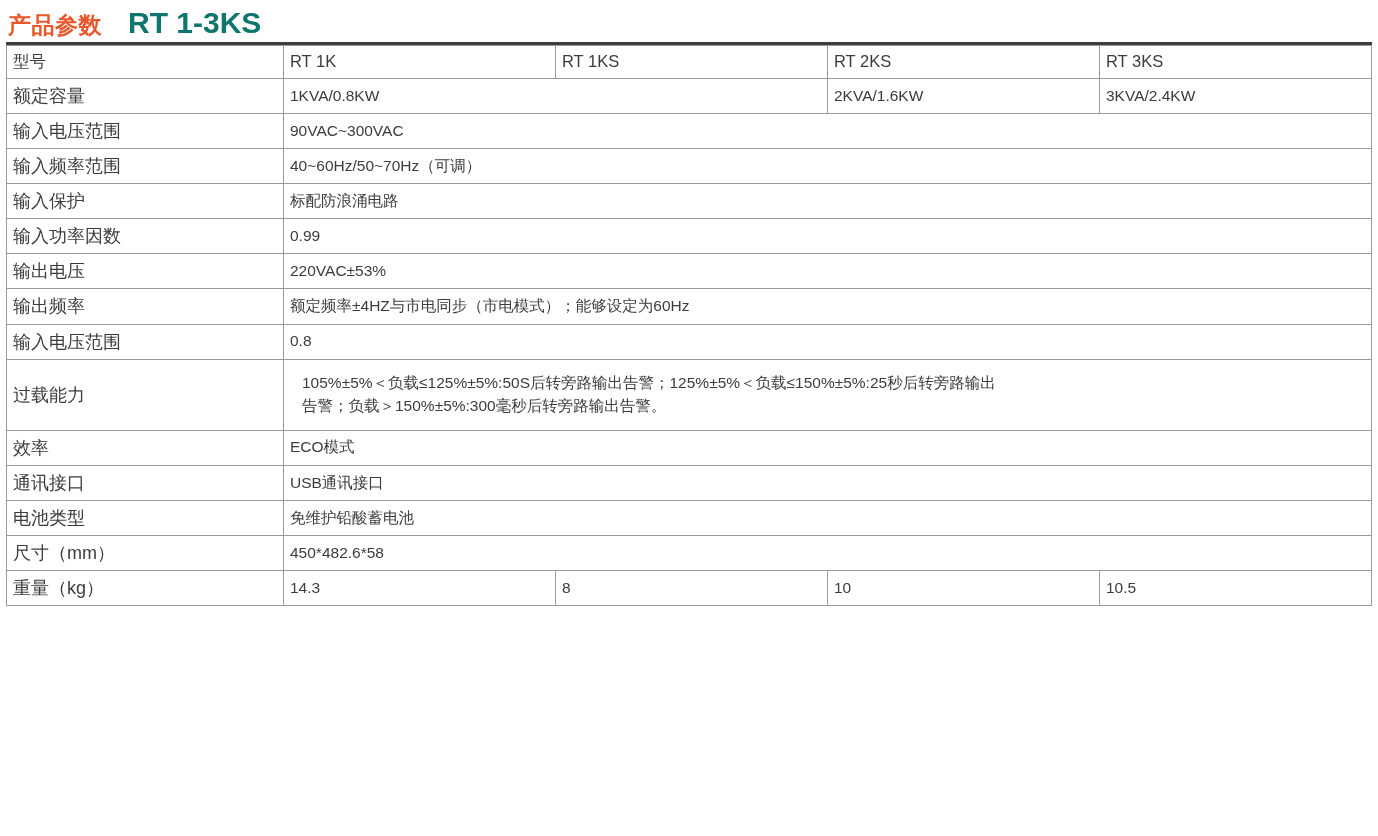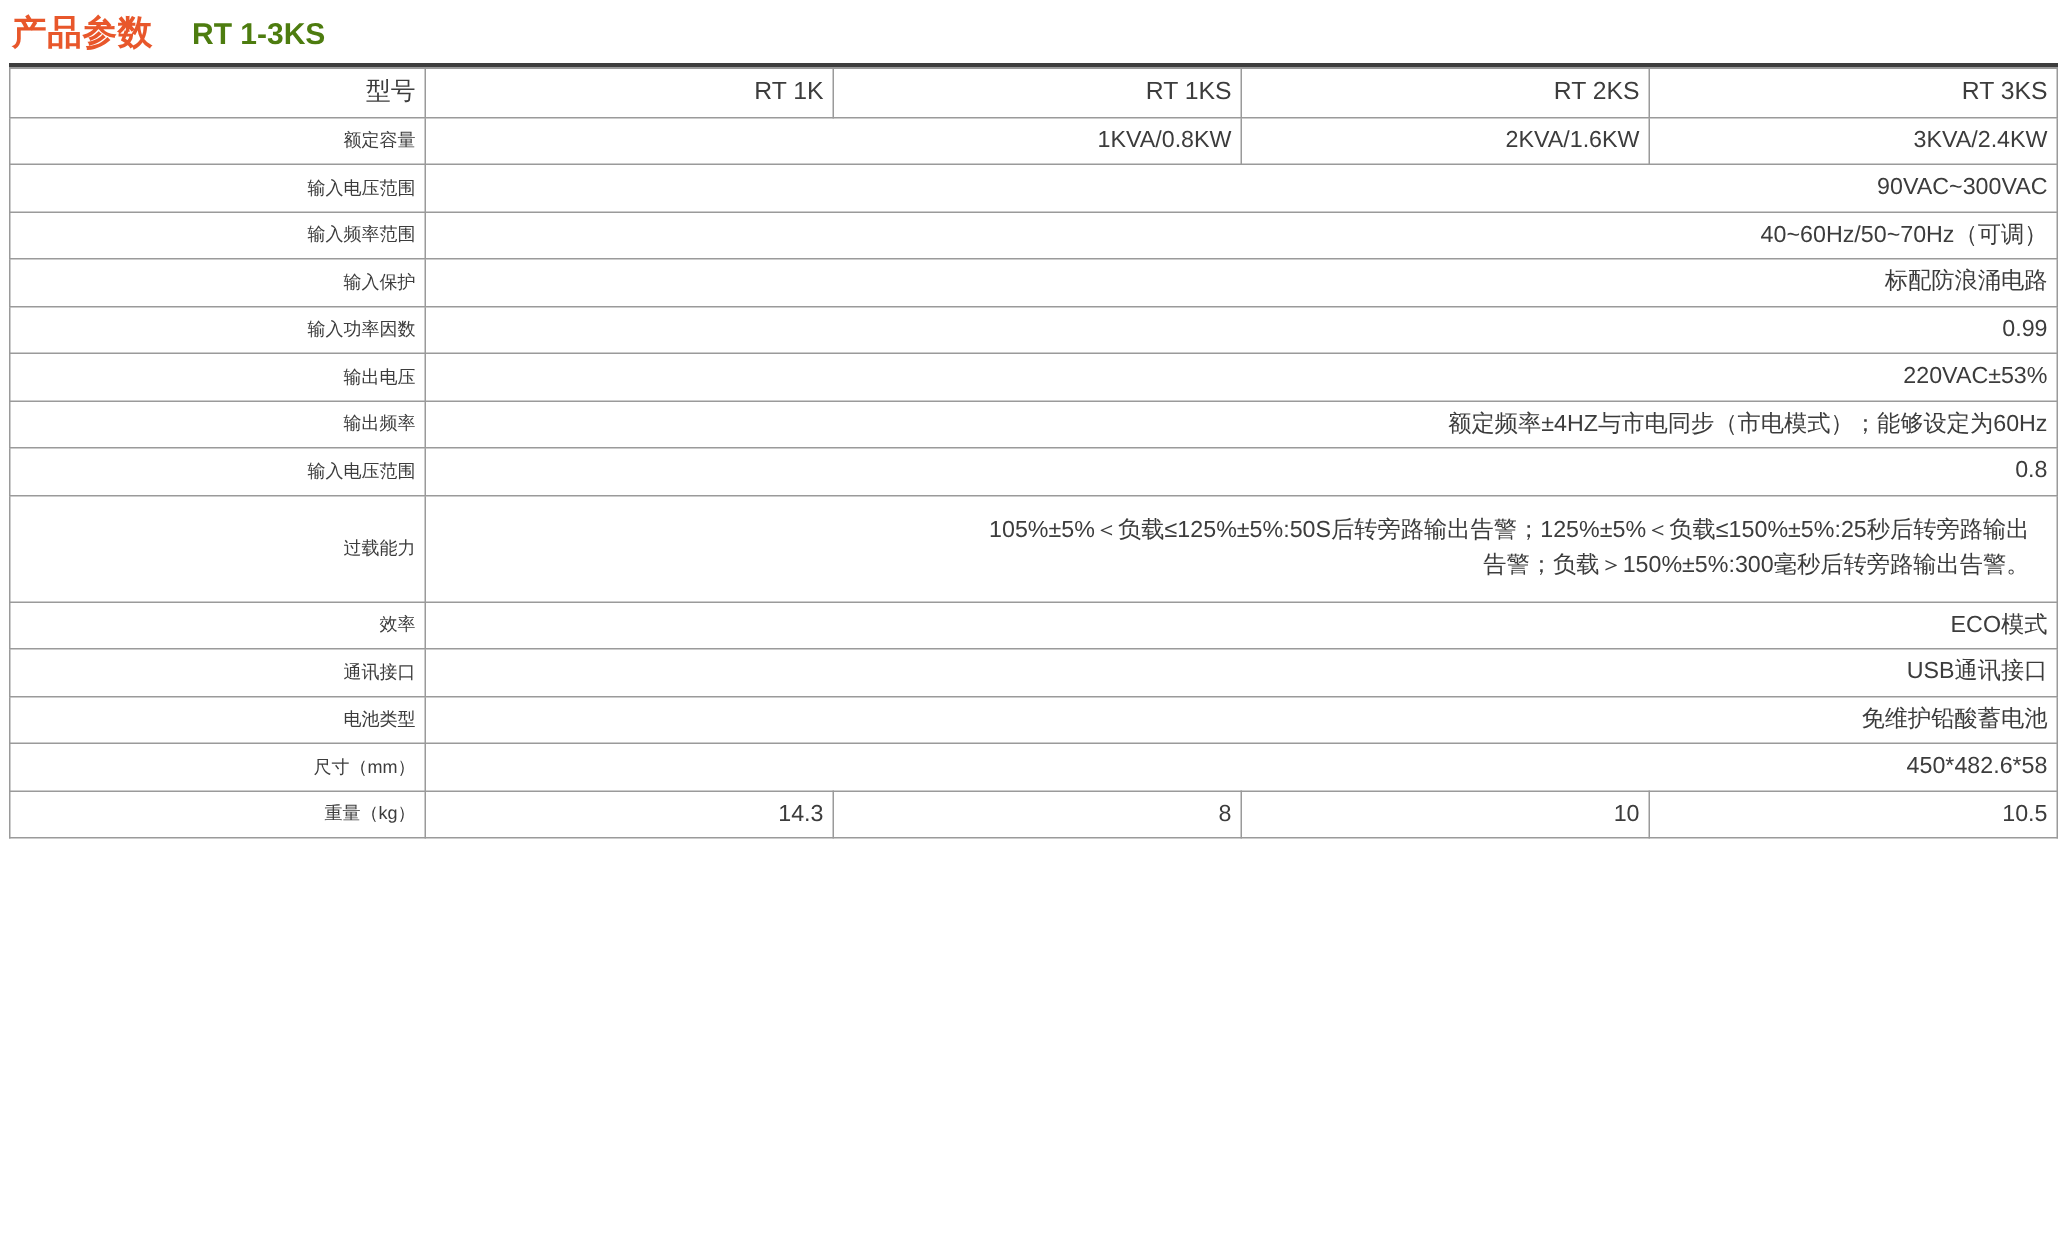--- a/index.html
+++ b/index.html
@@ -30,55 +30,55 @@
     box-sizing: border-box;
   }
   .header-title {
     color: #e8572b;
     font-size: 23px;
     font-weight: bold;
     letter-spacing: 0.5px;
     white-space: nowrap;
   }
   .header-model {
-    color: #4d7c0f;
-    font-size: 20px;
+    color: #0f766e;
+    font-size: 30px;
     font-weight: bold;
     margin-left: 26px;
     white-space: nowrap;
   }
   .header-rule {
     height: 3px;
     background: #3d3d3d;
     margin: 2px 0 0 0;
   }
   
   table.spec {
     border-collapse: collapse;
     width: 100%;
     table-layout: fixed;
     font-size: 15.5px;
   }
   table.spec td {
     border: 1px solid #9a9a9a;
     border-top: none;
     padding: 4px 6px;
-    text-align: right;
+    text-align: left;
     vertical-align: middle;
     line-height: 1.45;
     color: #3c3c3c;
     font-weight: normal;
   }
   table.spec tr:first-child td {
     border-top: 1px solid #9a9a9a;
   }
   td.rowhead {
     font-weight: bold;
     color: #231f20;
-    font-size: 12px;
+    font-size: 18px;
     text-align: center;
   }
   td.colhead {
     font-weight: bold;
     color: #231f20;
     font-size: 16.5px;
   }
   td.tall {
     height: 62px;
   }

